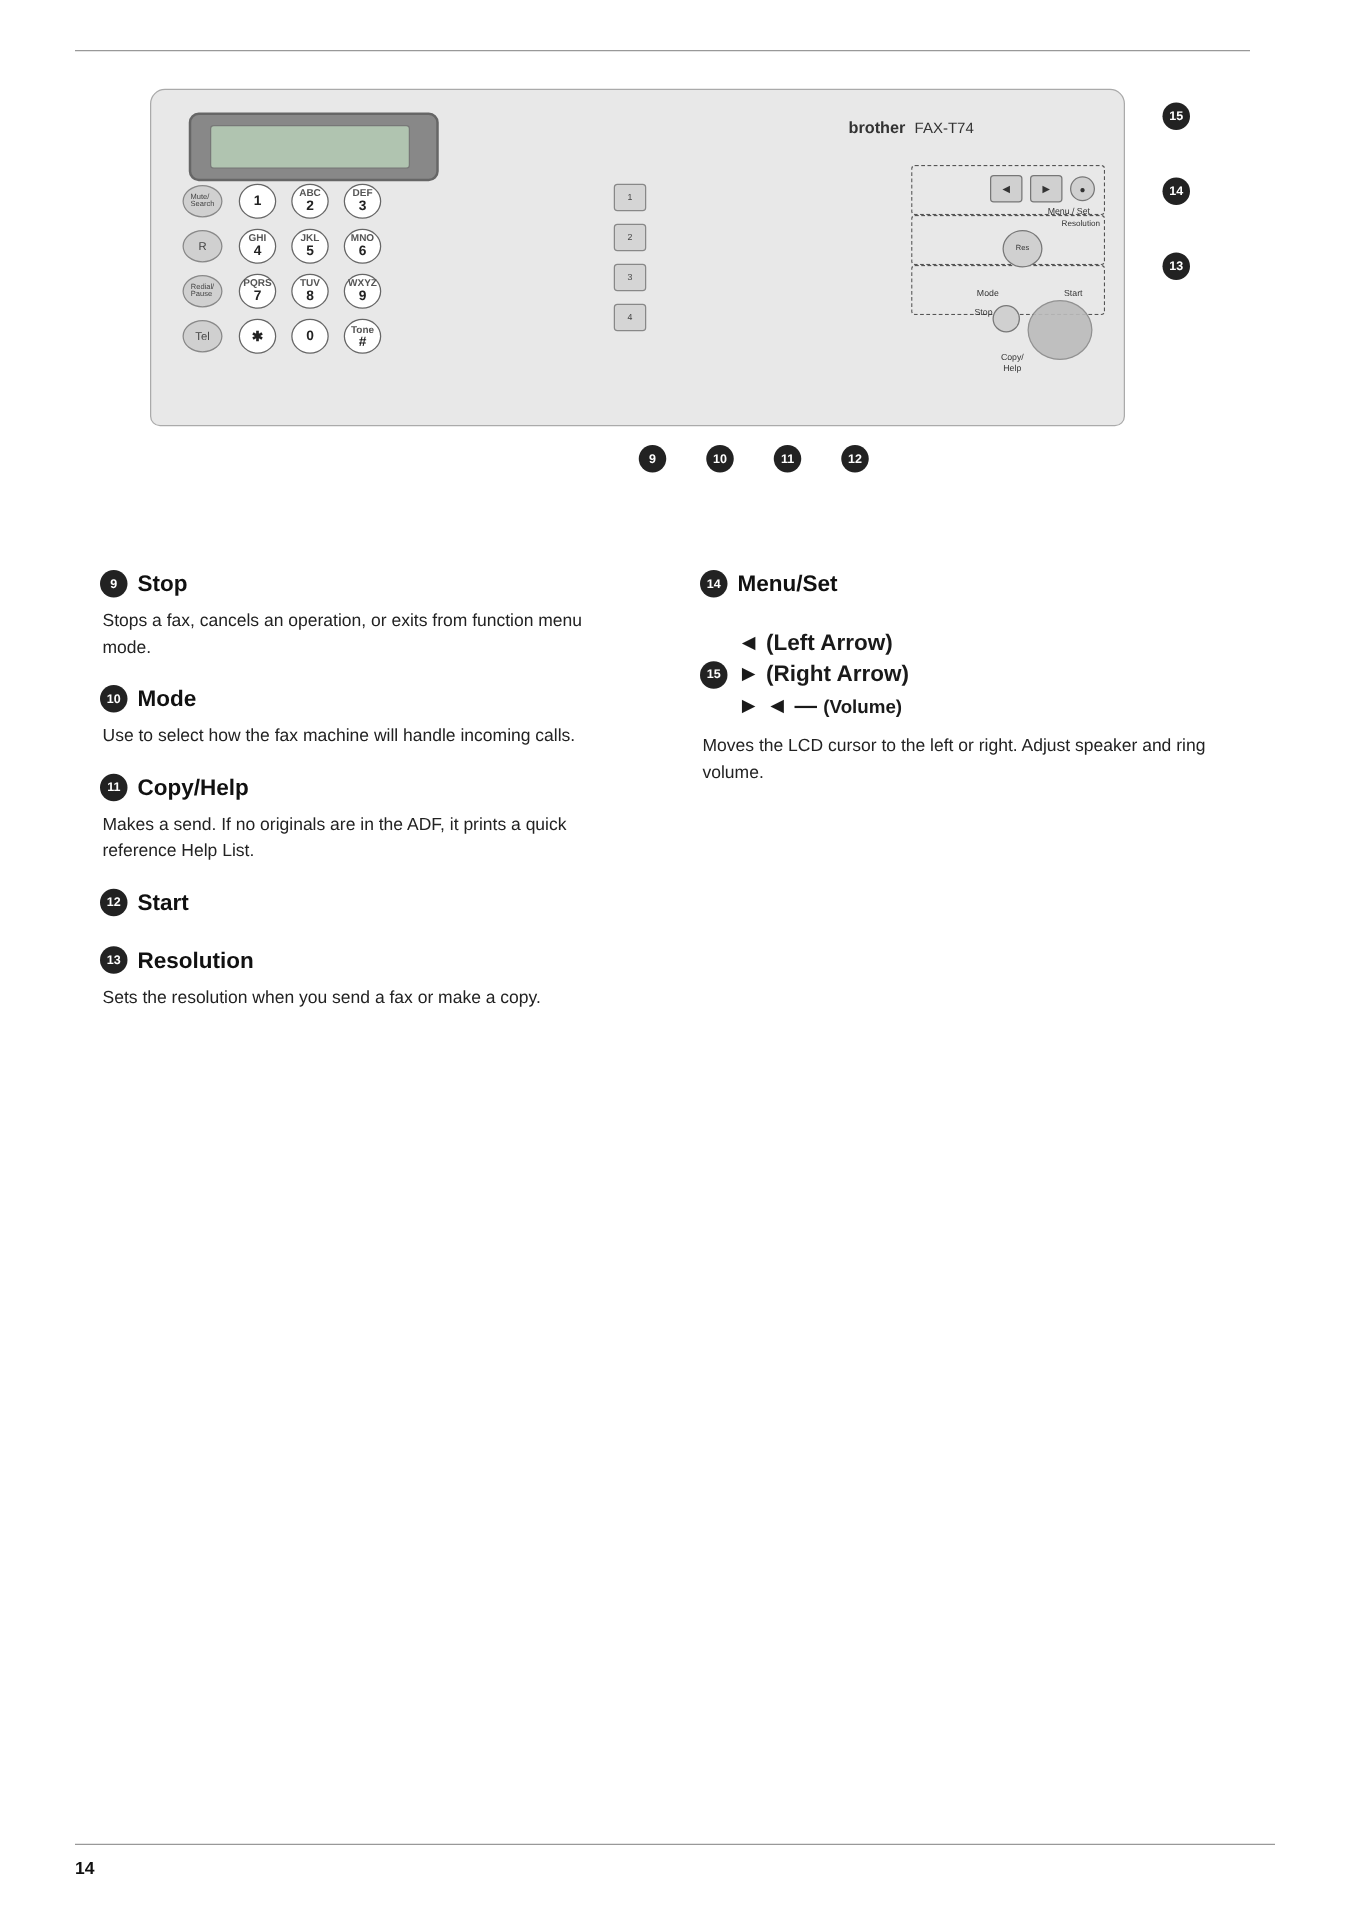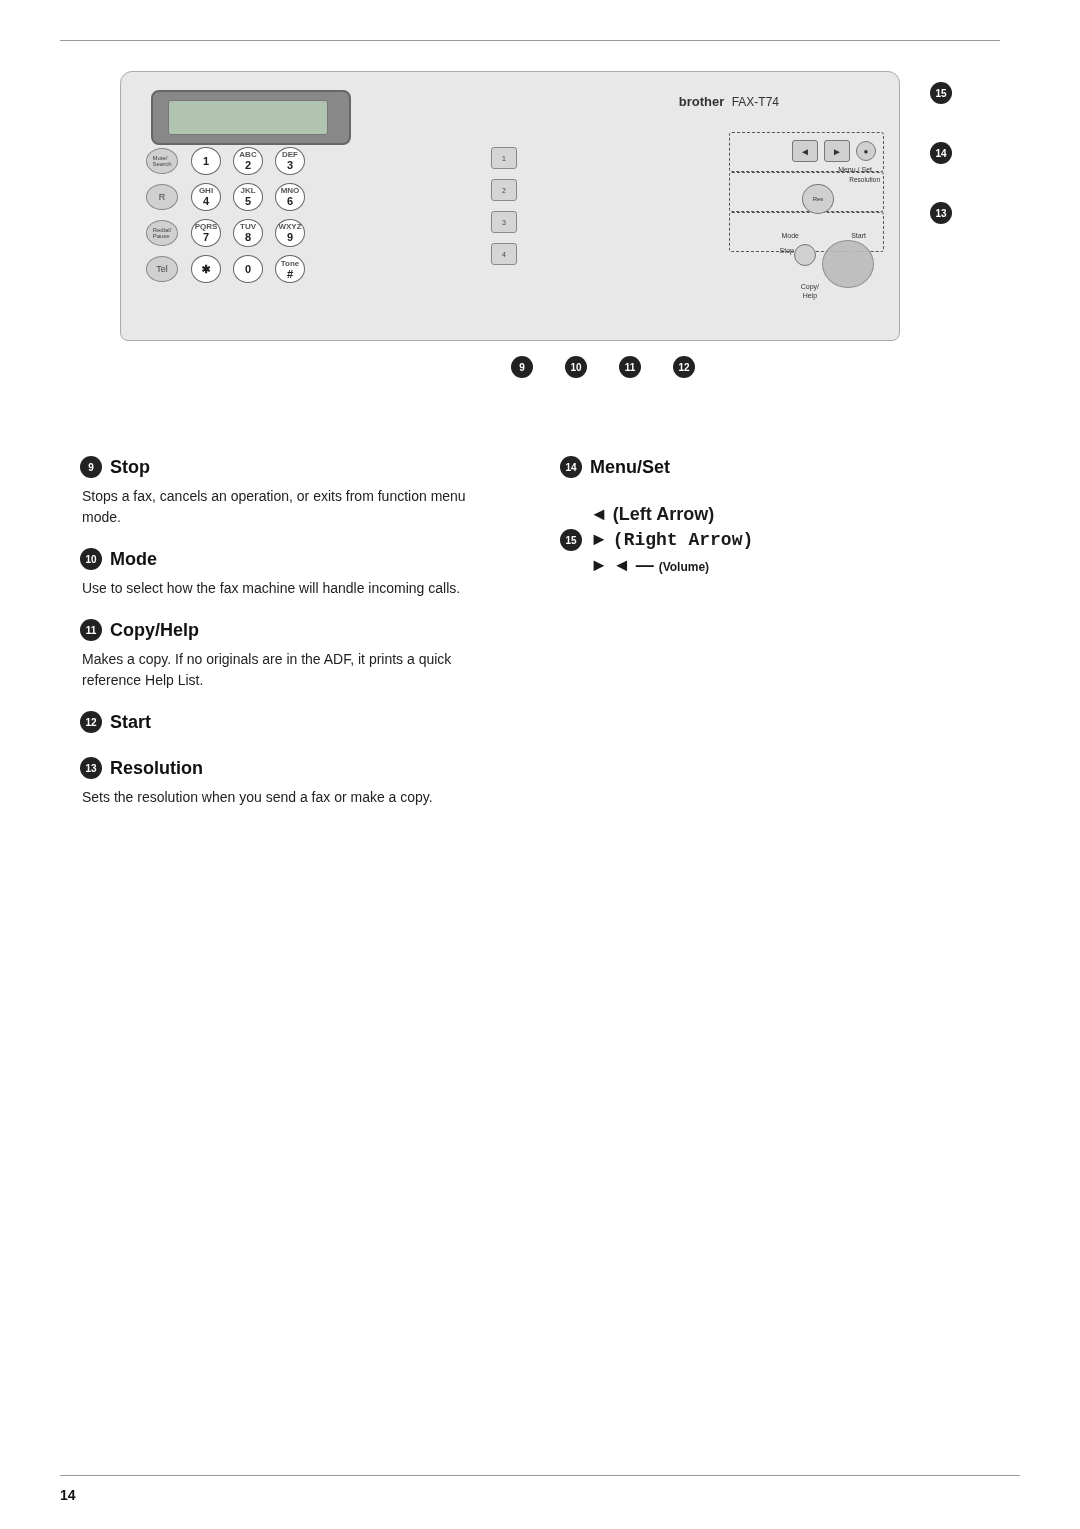--- a/index.html
+++ b/index.html
@@ -504,21 +504,21 @@
           <h2>Mode</h2>
         </div>
         <p class="item-desc">Use to select how the fax machine will handle incoming calls.</p>
       </div>
 
       <div class="item-block">
         <div class="item-heading">
           <span class="num-badge">11</span>
           <h2>Copy/Help</h2>
         </div>
-        <p class="item-desc">Makes a copy. If no originals are in the ADF, it prints a quick reference Help List.</p>
+        <p class="item-desc">Makes a send. If no originals are in the ADF, it prints a quick reference Help List.</p>
       </div>
 
       <div class="item-block">
         <div class="item-heading">
           <span class="num-badge">12</span>
           <h2>Start</h2>
         </div>
       </div>
 
       <div class="item-block">
@@ -541,27 +541,28 @@
       </div>
 
       <div class="item-block">
         <div class="item-heading">
           <span class="num-badge">15</span>
           <div>
             <div style="font-size:18px; font-weight:bold; line-height:1.4;">
               ◄ <span style="font-size:18px; font-weight:bold;">(Left Arrow)</span>
             </div>
             <div style="font-size:18px; font-weight:bold; line-height:1.4;">
-              ► <span style="font-size:18px; font-weight:bold;font-family:Liberation Mono, monospace;">(Right Arrow)</span>
+              ► <span style="font-size:18px; font-weight:bold;">(Right Arrow)</span>
             </div>
             <div style="font-size:18px; font-weight:bold; line-height:1.4;">
-              ► ◄ — <span style="font-size:12px; font-weight:bold;">(Volume)</span>
-            </div>
-          </div>
-        </div>
+              ► ◄ — <span style="font-size:15px; font-weight:bold;">(Volume)</span>
+            </div>
+          </div>
+        </div>
+        <p class="item-desc">Moves the LCD cursor to the left or right. Adjust speaker and ring volume.</p>
       </div>
 
     </div>
   </div>
 
 </div>
 
 <div class="bottom-area">
   <hr class="bottom-rule">
   <span class="page-number">14</span>

